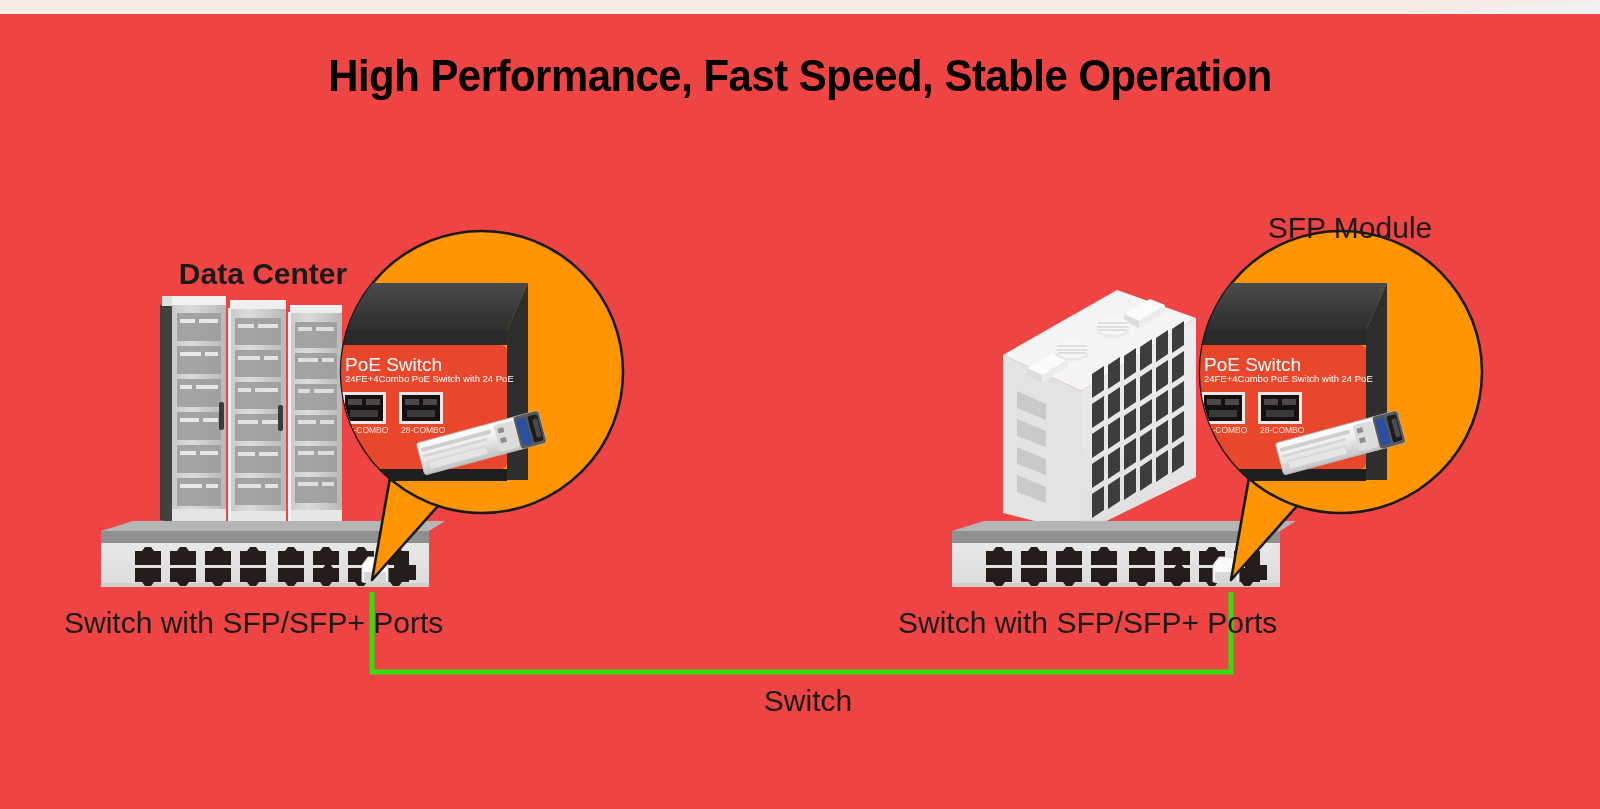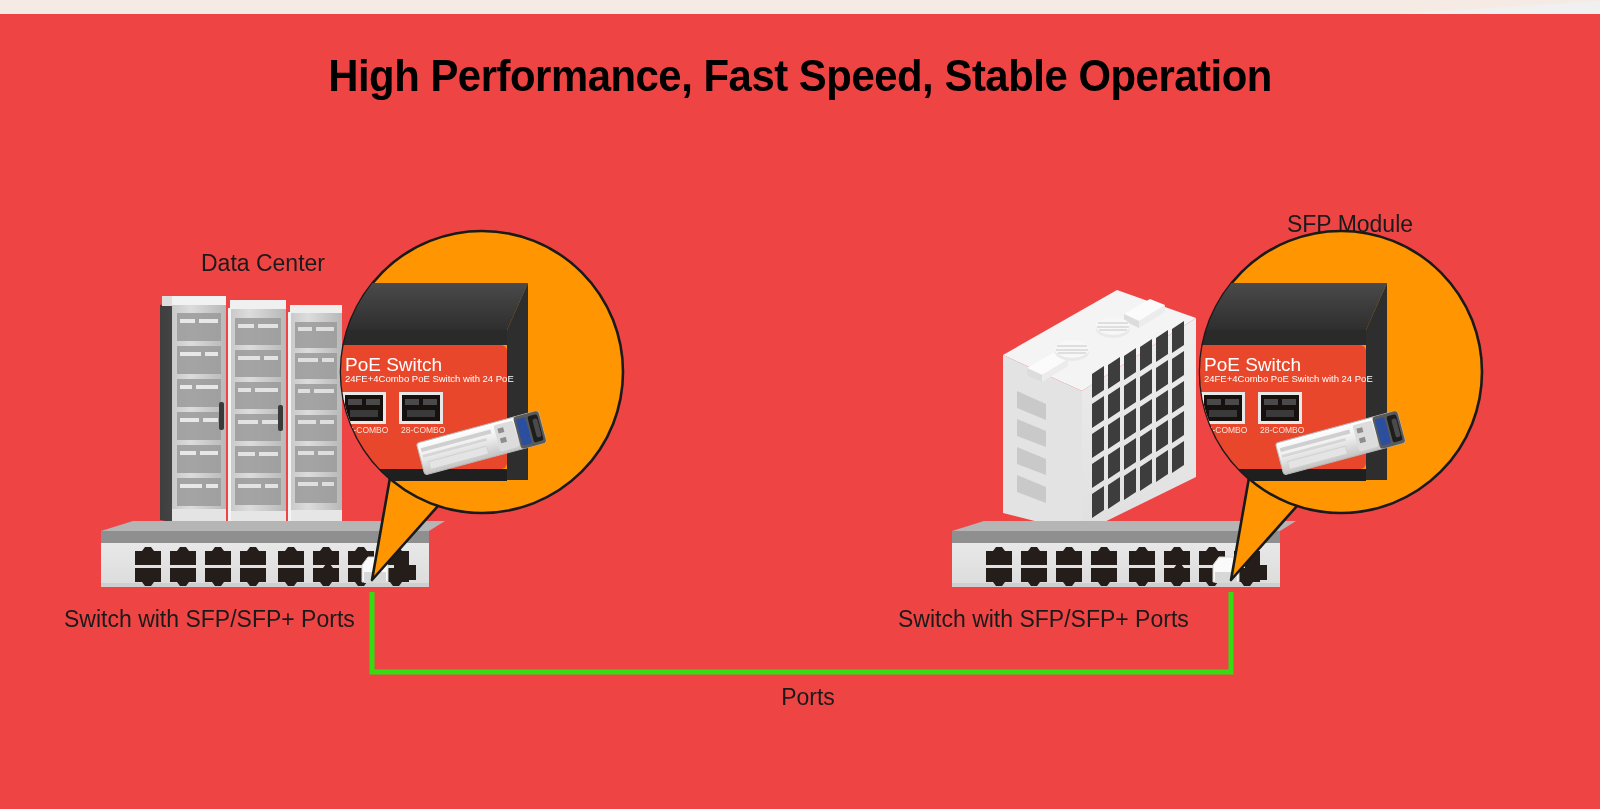--- a/index.html
+++ b/index.html
@@ -35,27 +35,27 @@
     font-weight: bold;
     letter-spacing: -0.5px;
     color: #000000;
     transform: scaleX(0.93);
     white-space: nowrap;
   }
   
   .plain-label {
     position: absolute;
     font-family: "Liberation Sans", sans-serif;
-    font-size: 23px;
+    font-size: 30px;
     color: #1a1a1a;
     white-space: nowrap;
   }
   .plain-label.center { text-align: center; }
 
-  #label-data-center { left: 143px; top: 250px; width: 240px; }
+  #label-data-center { left: 143px; top: 257px; width: 240px; font-weight: bold; }
   #label-teaching-building { left: 982px; top: 255px; width: 240px; }
   #label-sfp-module { left: 1230px; top: 211px; width: 240px; }
   #label-switch-left { left: 64px; top: 606px; }
   #label-switch-right { left: 898px; top: 606px; }
   #label-fiber { left: 684px; top: 684px; width: 248px; }
 
   
   #scene {
     position: absolute;
     left: 0; top: 0;
@@ -478,15 +478,15 @@
 
   <div class="plain-label center" id="label-data-center">Data Center</div>
 
 
   <div class="plain-label center" id="label-sfp-module">SFP Module</div>
 
   <div class="plain-label" id="label-switch-left">Switch with SFP/SFP+ Ports</div>
 
   <div class="plain-label" id="label-switch-right">Switch with SFP/SFP+ Ports</div>
 
-  <div class="plain-label center" id="label-fiber">Ports</div>
+  <div class="plain-label center" id="label-fiber">Switch</div>
 
 </div>
 
 </body></html>

